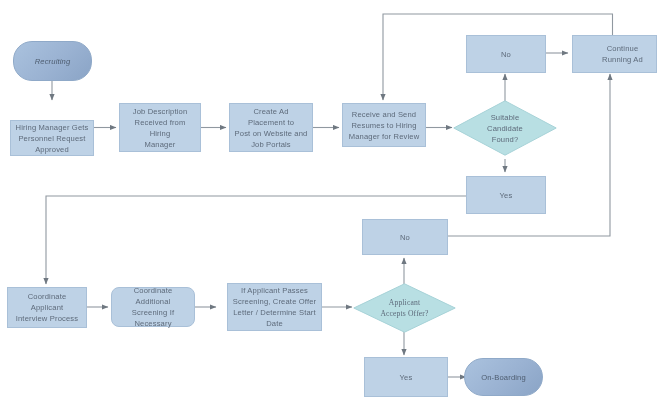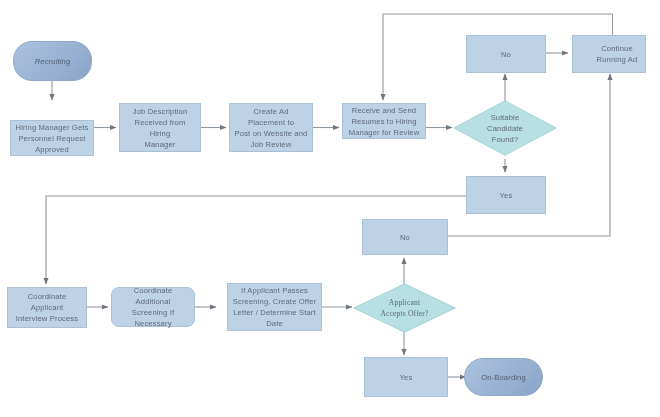--- a/index.html
+++ b/index.html
@@ -133,45 +133,45 @@
 
   <div class="node process" style="left:119px; top:103px; width:82px; height:49px;">
     <span class="lbl">Job Description
 Received from Hiring
 Manager</span>
   </div>
 
   <div class="node process" style="left:229px; top:103px; width:84px; height:49px;">
     <span class="lbl">Create Ad Placement to
 Post on Website and
-Job Review</span>
-  </div>
-
-  <div class="node process" style="left:342px; top:103px; width:84px; height:36px;">
+Job Portals</span>
+  </div>
+
+  <div class="node process" style="left:342px; top:103px; width:84px; height:44px;">
     <span class="lbl">Receive and Send
 Resumes to Hiring
 Manager for Review</span>
   </div>
 
   <div class="decision-wrap" style="left:453px; top:100px; width:104px; height:56px;">
     <svg width="104" height="56" viewBox="0 0 104 56" xmlns="http://www.w3.org/2000/svg">
       <polygon points="52,0.8 103.2,28 52,55.2 0.8,28" fill="#b8dfe3" stroke="#a6d2d7" stroke-width="1"></polygon>
     </svg>
     <div class="decision-label">
       <span class="lbl">Suitable
 Candidate
 Found?</span>
     </div>
   </div>
 
   <div class="node process" style="left:466px; top:35px; width:80px; height:38px;">
     <span class="lbl">No</span>
   </div>
 
-  <div class="node process" style="left:572px; top:35px; width:74px; height:38px;padding-left:20px;">
+  <div class="node process" style="left:572px; top:35px; width:85px; height:38px;padding-left:20px;">
     <span class="lbl">Continue Running Ad</span>
   </div>
 
   <div class="node process" style="left:466px; top:176px; width:80px; height:38px;">
     <span class="lbl">Yes</span>
   </div>
 
   <div class="node process" style="left:7px; top:287px; width:80px; height:41px;">
     <span class="lbl">Coordinate Applicant
 Interview Process</span>

